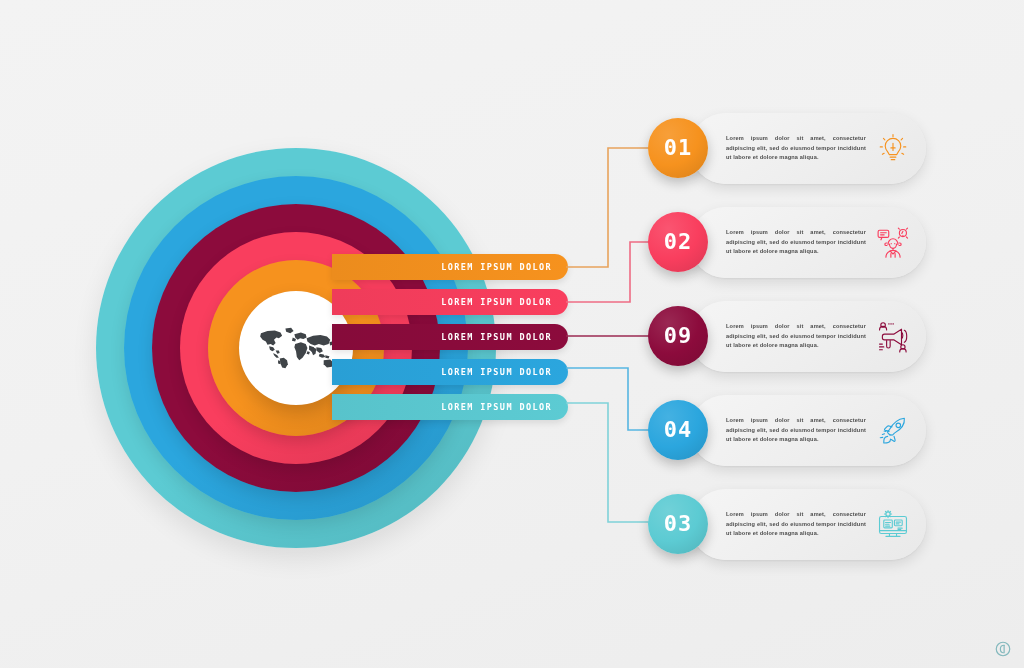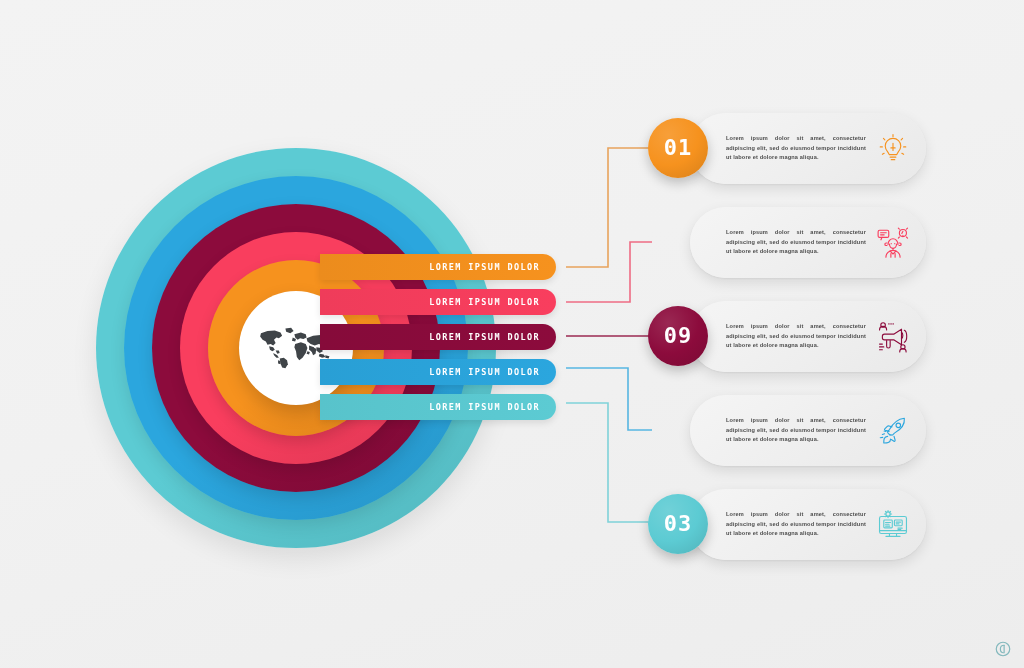--- a/index.html
+++ b/index.html
@@ -55,21 +55,21 @@
     align-items: center;
     justify-content: center;
     overflow: hidden;
   }
 
   .core svg { width: 82px; height: 44px; display: block; }
 
   
   .bars {
     position: absolute;
-    left: 320px;
+    left: 332px;
     top: 254px;
     width: 250px;
     height: 172px;
   }
 
   .bar {
     position: absolute;
     left: 0;
     height: 26px;
     border-radius: 0 14px 14px 0;
@@ -306,20 +306,23 @@
             <path d="M17 26c0-4.4 3.1-8 7-8s7 3.6 7 8"></path>
             <path d="M19 25.5c0 3.3 2.2 6 5 6s5-2.7 5-6"></path>
             <circle cx="21.5" cy="25" r="0.9" fill="#F93E5E" stroke="none"></circle>
             <circle cx="26.5" cy="25" r="0.9" fill="#F93E5E" stroke="none"></circle>
             <path d="M15.5 24h-1.2a1.8 1.8 0 0 0 0 3.6h1.2M32.5 24h1.2a1.8 1.8 0 0 1 0 3.6h-1.2"></path>
             <path d="M24 31.5v3M14 44c0-5.3 4.5-9.5 10-9.5S34 38.7 34 44"></path>
             <path d="M20 35.5l4 4 4-4M21 44v-5M27 44v-5"></path>
           </svg>
         </div>
       </div>
+      <div class="numcircle" style="background: radial-gradient(circle at 34% 28%, rgb(250, 85, 113) 0%, rgb(249, 62, 94) 52%, rgb(217, 54, 82) 100%);">
+          <span>02</span>
+        </div>
     </div>
 
     <div class="row n3">
       <div class="card">
         <div class="card-text">Lorem ipsum dolor sit amet, consectetur adipiscing elit, sed do eiusmod tempor incididunt ut labore et dolore magna aliqua.</div>
         <div class="card-icon">
           <svg viewBox="0 0 48 48" fill="none" stroke="#8C0B3C" stroke-width="1.6" stroke-linecap="round" stroke-linejoin="round">
             <circle cx="10" cy="7" r="3.2"></circle>
             <path d="M5 14c0-2.8 2.2-5 5-5s5 2.2 5 5"></path>
             <path d="M18 5.5h.5M21 5.5h.5M24 5.5h.5"></path>
@@ -345,20 +348,23 @@
           <svg viewBox="0 0 48 48" fill="none" stroke="#2BA6DE" stroke-width="1.6" stroke-linecap="round" stroke-linejoin="round">
             <path d="M20 30 17 27c-1-1-1-2 0-3l2-2c5-9 12-15 21-16 1 9-5 16-14 21l-2 2c-1 1-2 1-3 0z"></path>
             <circle cx="31.5" cy="16" r="3.2"></circle>
             <path d="M18.5 24.5 13 23c-1-.3-1.3-1.3-.6-2l3.5-3.5c.7-.7 1.7-.9 2.6-.6l4 1.3"></path>
             <path d="M25.5 31.5l1.5 5.5c.3 1-.7 2-1.6 1.4l-3.9-2.4"></path>
             <path d="M16.5 31.5c-2 0-4 1.2-4.8 3.2-.8 2-.7 4.3-.7 6.3 2 0 4.3.1 6.3-.7 2-.8 3.2-2.8 3.2-4.8"></path>
             <path d="M12 28l-3 1M9.5 33l-3.5.5M14 24.5l-2.5-.5"></path>
           </svg>
         </div>
       </div>
+      <div class="numcircle" style="background: radial-gradient(circle at 34% 28%, rgb(68, 177, 226) 0%, rgb(43, 166, 222) 52%, rgb(37, 144, 193) 100%);">
+          <span>04</span>
+        </div>
     </div>
 
     <div class="row n5">
       <div class="card">
         <div class="card-text">Lorem ipsum dolor sit amet, consectetur adipiscing elit, sed do eiusmod tempor incididunt ut labore et dolore magna aliqua.</div>
         <div class="card-icon">
           <svg viewBox="0 0 48 48" fill="none" stroke="#5CCBD3" stroke-width="1.6" stroke-linecap="round" stroke-linejoin="round">
             <rect x="5" y="12" width="38" height="24" rx="2.5"></rect>
             <path d="M5 32h38"></path>
             <path d="M19 36v4M29 36v4M14 40h20"></path>

